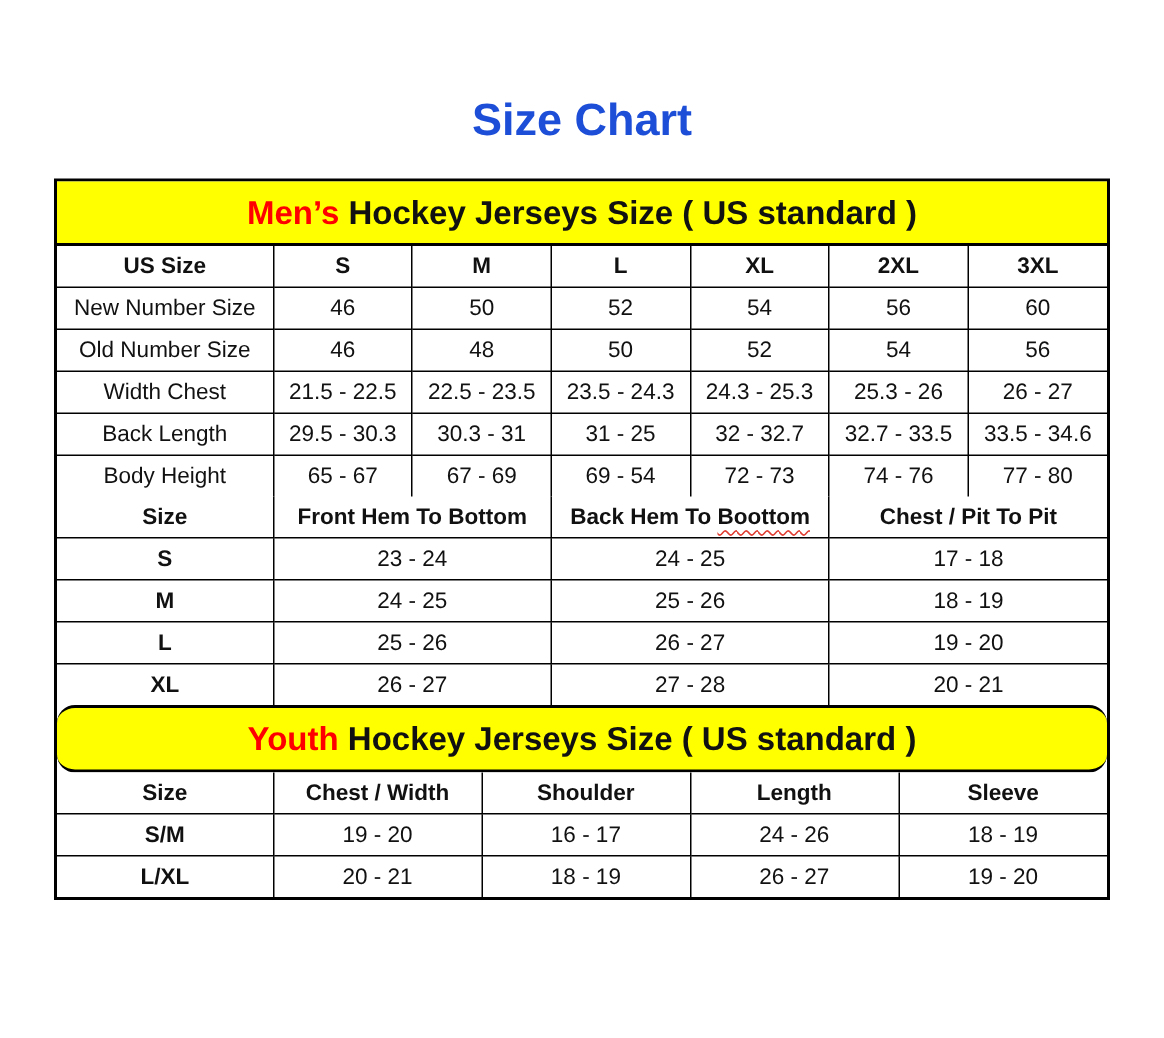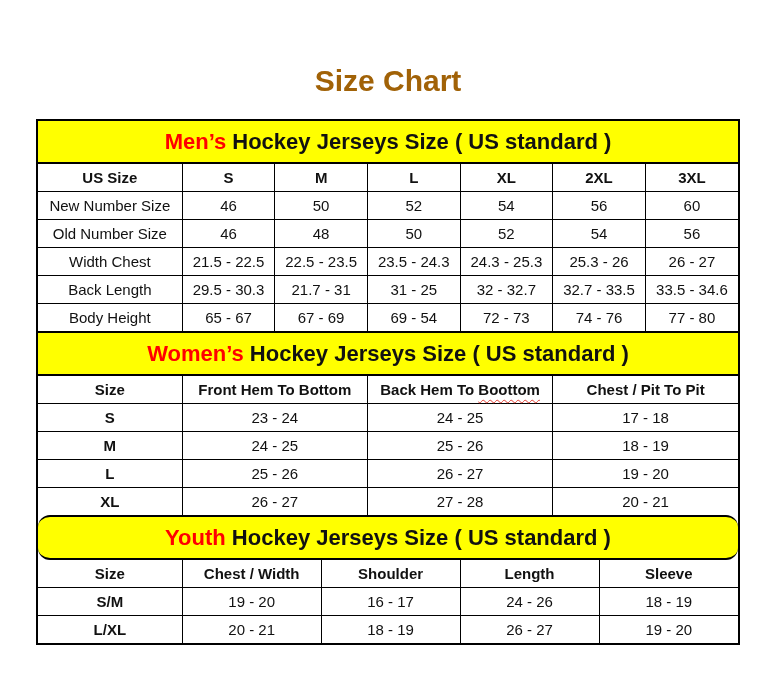--- a/index.html
+++ b/index.html
@@ -54,21 +54,21 @@
     text-decoration-style: wavy;
     text-decoration-color: #e03c31;
     text-decoration-thickness: 1px;
     text-underline-offset: 4px;
   }
 </style>
 </head>
 <body>
 
 <div class="canvas">
-  <h1 class="page-title" style="color: #a16207;">Size Chart</h1>
+  <h1 class="page-title" style="color: #1d4ed8;">Size Chart</h1>
   <div class="chart-frame" id="sections-root">
       <div class="band" style="background: rgb(255, 255, 0);"><span class="band-highlight" style="color: rgb(255, 0, 0);">Men’s</span><span class="band-rest"> Hockey Jerseys Size ( US standard )</span></div>
       <table class="size-table">
         <colgroup>
           <col style="width: 20.6%;">
           <col style="width: 13.2333%;">
           <col style="width: 13.2333%;">
           <col style="width: 13.2333%;">
           <col style="width: 13.2333%;">
           <col style="width: 13.2333%;">
@@ -109,38 +109,37 @@
             <td>21.5 - 22.5</td>
             <td>22.5 - 23.5</td>
             <td>23.5 - 24.3</td>
             <td>24.3 - 25.3</td>
             <td>25.3 - 26</td>
             <td>26 - 27</td>
           </tr>
           <tr>
             <td>Back Length</td>
             <td>29.5 - 30.3</td>
-            <td>21.7 - 31</td>
+            <td>30.3 - 31</td>
             <td>31 - 25</td>
             <td>32 - 32.7</td>
             <td>32.7 - 33.5</td>
             <td>33.5 - 34.6</td>
           </tr>
           <tr>
             <td>Body Height</td>
             <td>65 - 67</td>
             <td>67 - 69</td>
             <td>69 - 54</td>
             <td>72 - 73</td>
             <td>74 - 76</td>
             <td>77 - 80</td>
           </tr>
         </tbody>
       </table>
-      <div class="band" style="background: rgb(255, 255, 0);"><span class="band-highlight" style="color: rgb(255, 0, 0);">Women’s</span><span class="band-rest"> Hockey Jerseys Size ( US standard )</span></div>
       <table class="size-table">
         <colgroup>
           <col style="width: 20.6%;">
           <col style="width: 26.4667%;">
           <col style="width: 26.4667%;">
           <col style="width: 26.4667%;">
         </colgroup>
         <thead>
           <tr>
             <th>Size</th>

